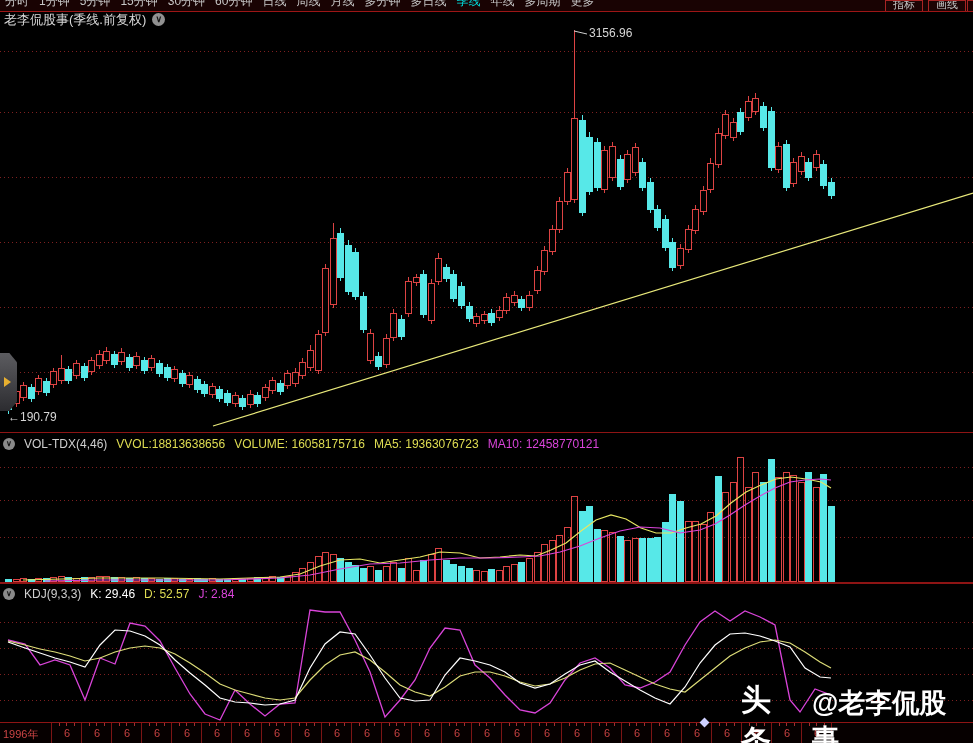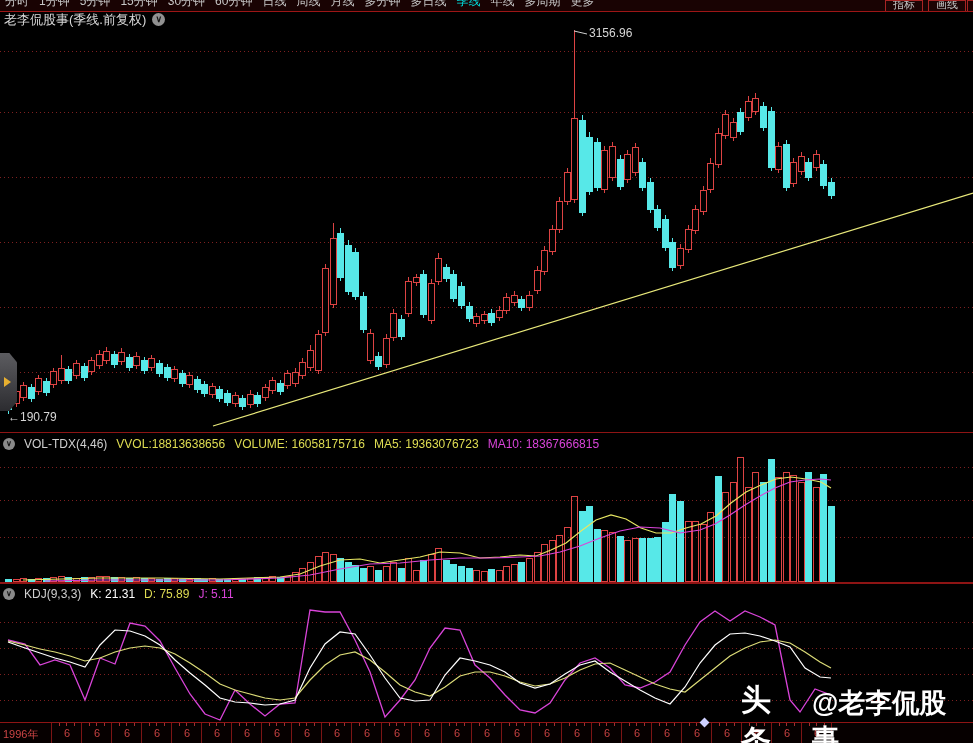--- a/index.html
+++ b/index.html
@@ -341,21 +341,21 @@
   </div>
   <div class="sep" style="top:432px;"></div>
 
   <div>
     <div class="pane-header" style="top:437px;">
       <span class="chev-sm">∨</span>
       <span class="c-gray">VOL-TDX(4,46)</span>
       <span class="c-yellow">VVOL:18813638656</span>
       <span class="c-yellow">VOLUME: 16058175716</span>
       <span class="c-yellow">MA5: 19363076723</span>
-      <span class="c-magenta">MA10: 18367666815</span>
+      <span class="c-magenta">MA10: 12458770121</span>
     </div>
     <div id="vol-grid">
         <div class="grid" style="top: 467px;"></div>
         <div class="grid" style="top: 500px;"></div>
         <div class="grid" style="top: 537px;"></div>
       </div>
     <div id="vol-bars">
         <div class="vbar d" style="left: 5px; top: 579px; height: 3px;"></div>
         <div class="vbar u" style="left: 13px; top: 579px; height: 3px;"></div>
         <div class="vbar u" style="left: 20px; top: 578px; height: 4px;"></div>
@@ -467,23 +467,23 @@
         <div class="vbar d" style="left: 820px; top: 474px; height: 108px;"></div>
         <div class="vbar d" style="left: 828px; top: 506px; height: 76px;"></div>
       </div>
   </div>
   <div class="sep" style="top:582px;height:2px;"></div>
 
   <div>
     <div class="pane-header" style="top:587px;">
       <span class="chev-sm">∨</span>
       <span class="c-gray">KDJ(9,3,3)</span>
-      <span class="c-white">K: 21.31</span>
-      <span class="c-yellow">D: 75.89</span>
-      <span class="c-magenta">J: 5.11</span>
+      <span class="c-white">K: 29.46</span>
+      <span class="c-yellow">D: 52.57</span>
+      <span class="c-magenta">J: 2.84</span>
     </div>
     <div id="kdj-grid">
         <div class="grid" style="top: 622px;"></div>
         <div class="grid" style="top: 648px;"></div>
         <div class="grid" style="top: 674px;"></div>
         <div class="grid" style="top: 700px;"></div>
       </div>
   </div>
   <div class="sep" style="top:722px;"></div>
 

